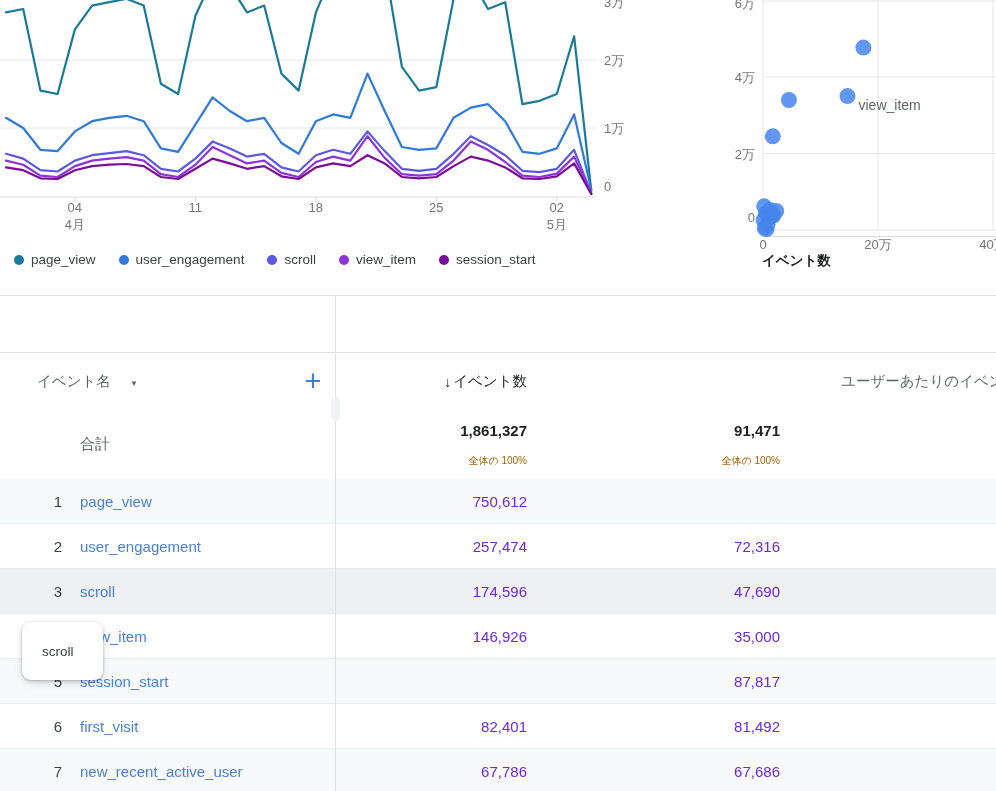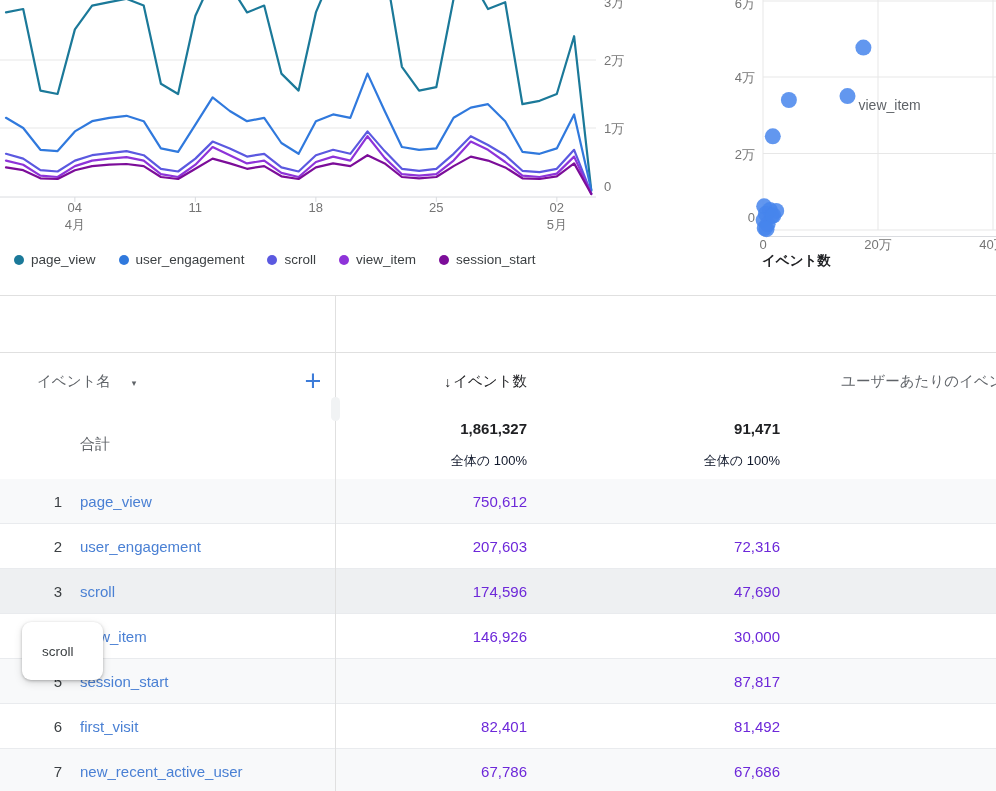--- a/index.html
+++ b/index.html
@@ -36,21 +36,21 @@
   .m2{left:527px;width:253px;}
   .m3{left:780px;width:253px;}
   .mcol.sorted{color:#202124;}
   .sort-arrow{font-size:14px;margin-right:2px;color:#202124;}
   .total-row{position:absolute;left:0;top:410px;width:996px;height:69px;border-bottom:1px solid #e0e0e0;}
   .total-label{position:absolute;left:80px;top:0;height:69px;display:flex;align-items:center;
                font-size:15px;color:#5f6368;}
   .tcell{position:absolute;top:0;height:69px;display:flex;flex-direction:column;align-items:flex-end;
          justify-content:center;gap:15px;}
   .tcell .num{font-size:15px;font-weight:700;color:#202124;}
-  .tcell .pct{font-size:13px;color:#0f172a;}
+  .tcell .pct{font-size:10px;color:#a16207;}
   .tc1{left:335px;width:192px;}
   .tc2{left:527px;width:253px;}
   #rows{position:absolute;left:0;top:479px;width:996px;}
   .row{position:relative;width:996px;height:45px;border-bottom:1px solid #e9ebee;box-sizing:border-box;
        display:flex;align-items:center;background:#fff;}
   .row.zebra{background:#f8f9fa;}
   .row.hovered{background:#eef0f2;}
   .rank{display:inline-block;width:62px;text-align:right;font-size:15px;color:#3c4043;flex:none;}
   .evlink{margin-left:18px;font-size:15px;color:#4a80d4;text-decoration:none;cursor:pointer;}
   .rcell{position:absolute;top:0;height:45px;display:flex;align-items:center;justify-content:flex-end;
@@ -195,34 +195,34 @@
 
   <div id="rows">
       <div class="row zebra">
         <span class="rank">1</span>
         <a class="evlink">page_view</a>
         <div class="rcell rc1">750,612</div>
       </div>
       <div class="row">
         <span class="rank">2</span>
         <a class="evlink">user_engagement</a>
-        <div class="rcell rc1">207,603</div>
+        <div class="rcell rc1">257,474</div>
         <div class="rcell rc2">72,316</div>
       </div>
       <div class="row hovered">
         <span class="rank">3</span>
         <a class="evlink">scroll</a>
         <div class="rcell rc1">174,596</div>
         <div class="rcell rc2">47,690</div>
       </div>
       <div class="row">
         <span class="rank">4</span>
         <a class="evlink">view_item</a>
         <div class="rcell rc1">146,926</div>
-        <div class="rcell rc2">30,000</div>
+        <div class="rcell rc2">35,000</div>
       </div>
       <div class="row zebra">
         <span class="rank">5</span>
         <a class="evlink">session_start</a>
         <div class="rcell rc2">87,817</div>
       </div>
       <div class="row">
         <span class="rank">6</span>
         <a class="evlink">first_visit</a>
         <div class="rcell rc1">82,401</div>

